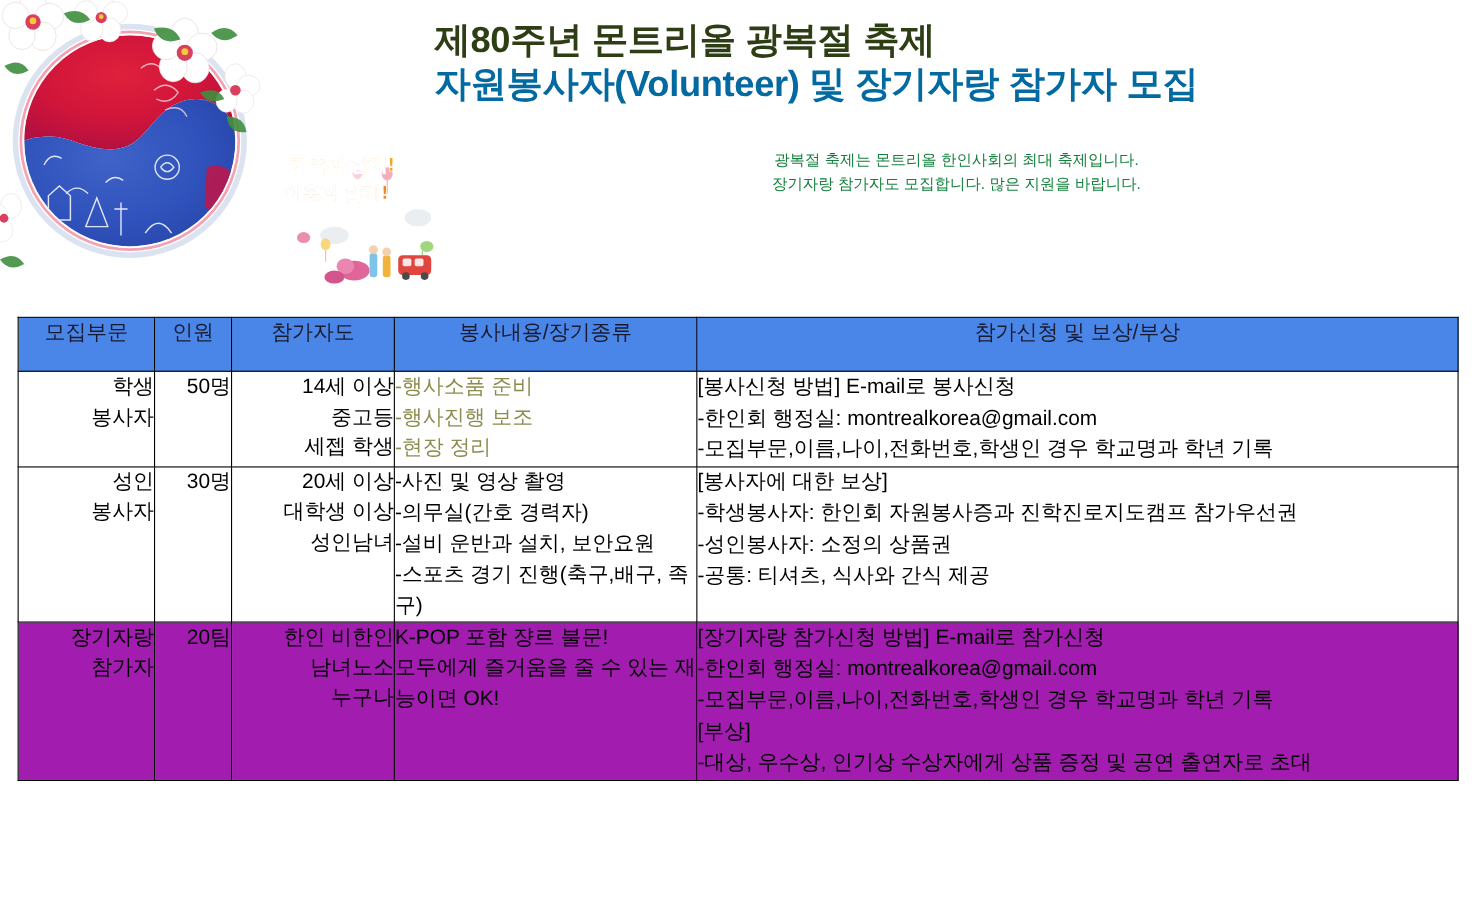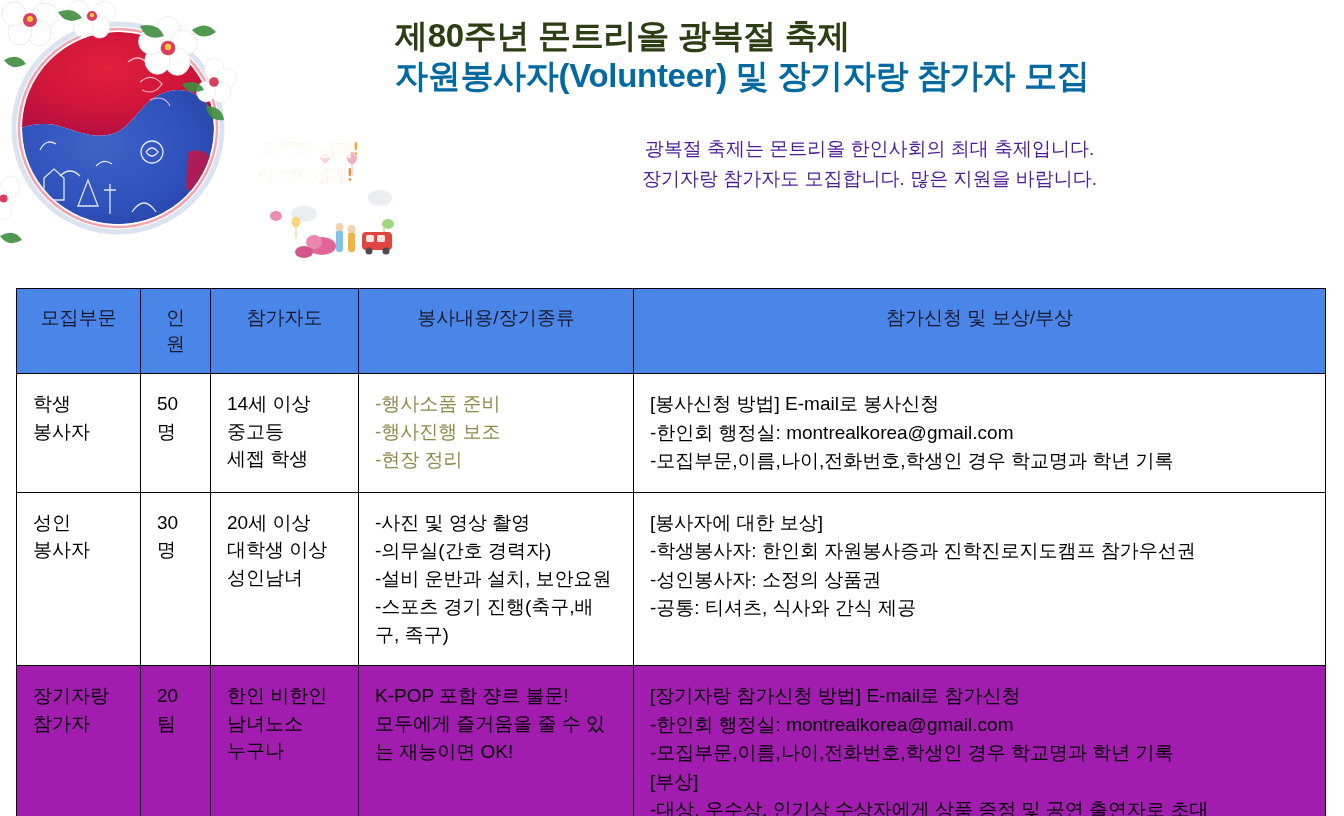--- a/index.html
+++ b/index.html
@@ -72,58 +72,58 @@
     letter-spacing: -0.3px;
   }
   #subtitle-block {
     position: absolute;
     left: 395px;
     top: 134px;
     width: 949px;
     text-align: center;
   }
   .subtitle-line {
-    font-size: 19px;
-    color: #4c1d95;
+    font-size: 14px;
+    color: #15803d;
     line-height: 1.58;
     white-space: nowrap;
   }
 
   
   #recruit-table {
     position: absolute;
     left: 16px;
     top: 288px;
     width: 1309px;
     border-collapse: collapse;
     table-layout: fixed;
   }
   #recruit-table td, #recruit-table th {
     border: 1.5px solid #000000;
-    padding: 16px;
+    padding: 0;
     vertical-align: top;
   }
   .col-part   { width: 124px; }
   .col-count  { width: 70px;  }
   .col-qual   { width: 148px; }
   .col-work   { width: 275px; }
   .col-apply  { width: 692px; }
 
   thead th {
     background: #4a86e8;
     color: #1a1a2e;
     font-size: 19px;
     font-weight: normal;
     text-align: center;
     height: 48px;
     vertical-align: middle;
   }
 
   td.cell-center {
-    text-align: left;
+    text-align: right;
     vertical-align: middle;
     font-size: 19px;
     line-height: 1.45;
     padding: 10px 4px;
   }
   td.cell-left {
     text-align: left;
     vertical-align: top;
     font-size: 19px;
     line-height: 1.48;

